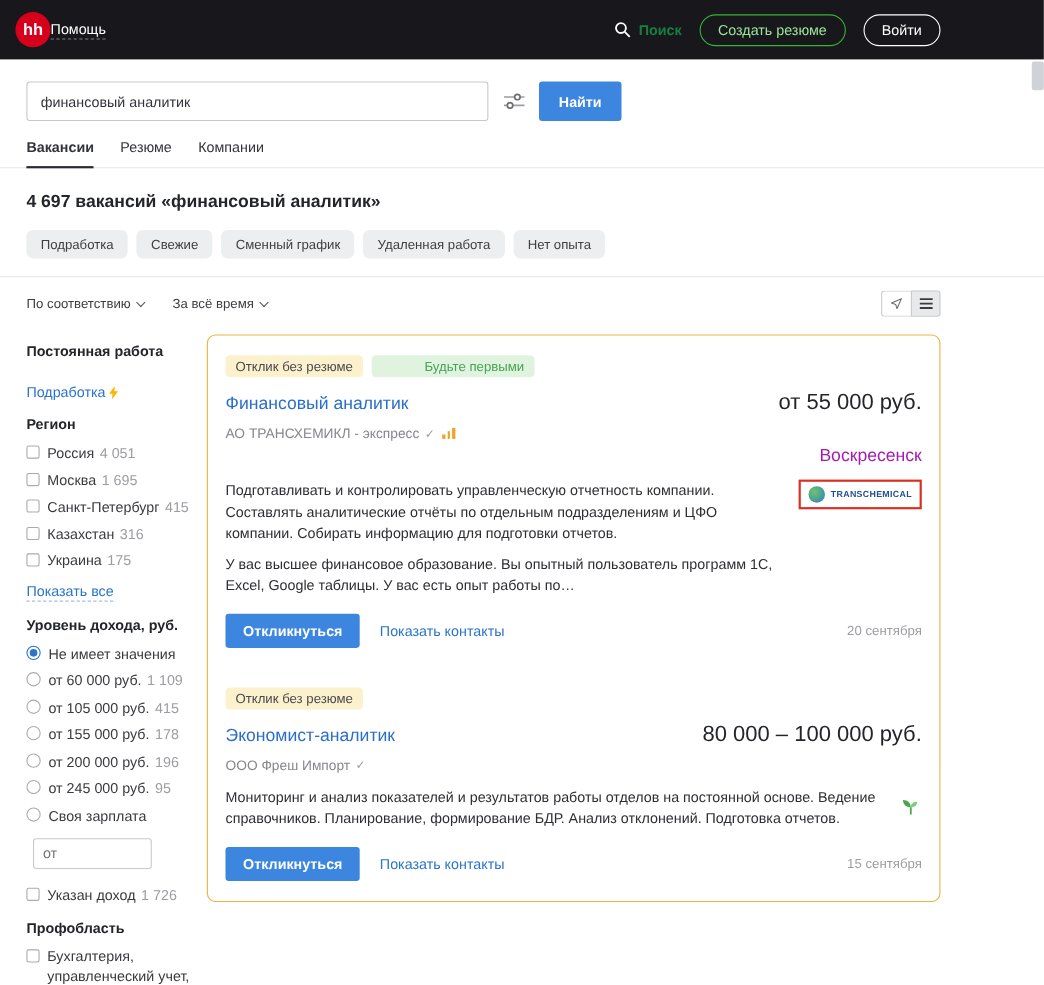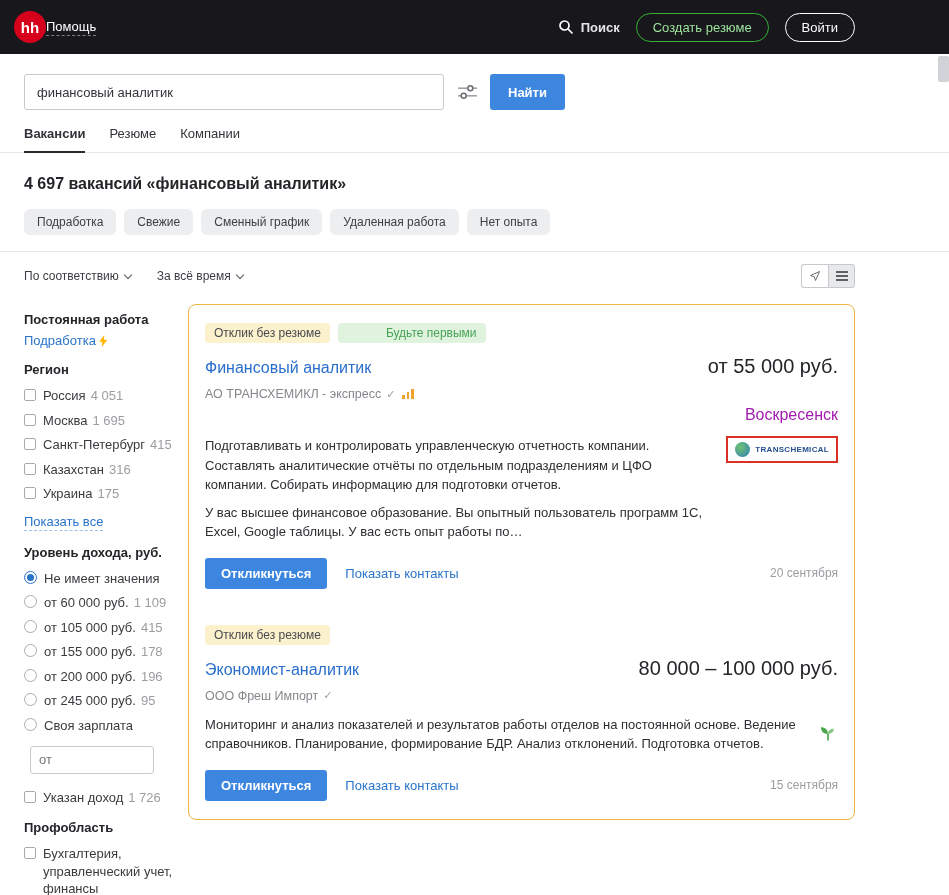--- a/index.html
+++ b/index.html
@@ -10,21 +10,21 @@
   }
   a { text-decoration:none; cursor:pointer; }
   button { font-family:inherit; cursor:pointer; }
   input { font-family:inherit; }
 
   
   .topbar { height:54px; background:#18181c; display:flex; align-items:center; padding:0 94px 0 14px; color:#fff; }
   .logo { width:32px; height:32px; border-radius:50%; background:#d6001c; display:flex; align-items:center; justify-content:center; font-weight:bold; font-size:15px; color:#fff; flex:none; }
   .help { color:#fff; font-size:13px; border-bottom:1px dashed rgba(255,255,255,.45); padding-bottom:1px; }
   .top-right { margin-left:auto; display:flex; align-items:center; gap:16px; }
-  .top-search { display:flex; align-items:center; gap:7px; font-size:13px; font-weight:bold; color:#e5e5e5; cursor:pointer; }
+  .top-search { display:flex; align-items:center; gap:7px; font-size:13px; font-weight:bold; color:#15803d; cursor:pointer; }
   .pill { background:transparent; border-radius:16px; font-size:13px; padding:6px 16px; }
   .pill.green { border:1px solid #36b336; color:#9de59d; }
   .pill.white { border:1px solid #fff; color:#fff; }
 
   .scroll-thumb { position:absolute; top:56px; right:0; width:11px; height:26px; background:#cfd2d6; border-radius:2px; z-index:50; }
 
   
   .search-row { display:flex; align-items:center; gap:6px; padding:20px 94px 0 24px; }
   .search-input { width:420px; height:36px; border:1px solid #c7c9cc; border-radius:3px; padding:0 12px; font-size:13px; color:#33343a; }
   .filter-btn { width:34px; height:36px; border:none; background:none; display:flex; align-items:center; justify-content:center; }
@@ -51,30 +51,30 @@
   .vt-btn:last-child { border-radius:0 3px 3px 0; }
   .vt-btn.active { background:#e8e9eb; }
 
   
   .columns { display:flex; gap:12px; padding:4px 94px 0 24px; align-items:flex-start; }
   .sidebar { width:152px; flex:none; }
   .results { flex:1; min-width:0; }
 
   
   .s-heading { font-weight:bold; font-size:13px; margin:14px 0 10px; color:#232529; }
-  .s-heading.first { margin-top:8px; margin-bottom:6px; }
+  .s-heading.first { margin-top:8px; margin-bottom:22px; }
   .s-link { color:#2a74c9; font-size:13px; display:inline-flex; align-items:center; gap:3px; }
   .s-link.dashed { border-bottom:1px dashed rgba(42,116,201,.45); padding-bottom:1px; margin-top:4px; display:inline-block; }
   .check-item, .radio-item { display:flex; gap:7px; margin:7px 0; font-size:13px; color:#3a3b3f; line-height:1.35; cursor:pointer; }
   .checkbox { width:12px; height:12px; border:1px solid #a9abaf; border-radius:2px; background:#fff; flex:none; margin-top:2px; }
   .radio { width:13px; height:13px; border:1px solid #a9abaf; border-radius:50%; background:#fff; flex:none; margin-top:1px; position:relative; }
   .radio.checked { border-color:#2a74c9; }
   .radio.checked::after { content:""; position:absolute; inset:2px; background:#2a74c9; border-radius:50%; }
   .cnt { color:#9b9da1; margin-left:5px; white-space:nowrap; }
-  .salary-input { width:124px; height:28px; border:1px solid #c7c9cc; border-radius:3px; padding:0 8px; font-size:13px; margin:4px 0 8px 6px; color:#33343a; }
+  .salary-input { width:108px; height:28px; border:1px solid #c7c9cc; border-radius:3px; padding:0 8px; font-size:13px; margin:4px 0 8px 6px; color:#33343a; }
 
   
   .premium-group { border:1px solid #ecb440; border-radius:8px; background:#fff; }
   .vacancy { padding:18px 16px; }
   .badges { display:flex; gap:8px; margin-bottom:12px; }
   .badge { font-size:12px; padding:3px 9px; border-radius:4px; }
   .badge.yellow { background:#fbf1cd; color:#4a4a4e; }
   .badge.green { background:#dff3df; color:#49a356;padding-left:48px; }
   .title-row { display:flex; align-items:baseline; gap:12px; }
   .v-title { font-size:16px; color:#2a6ecb; }

